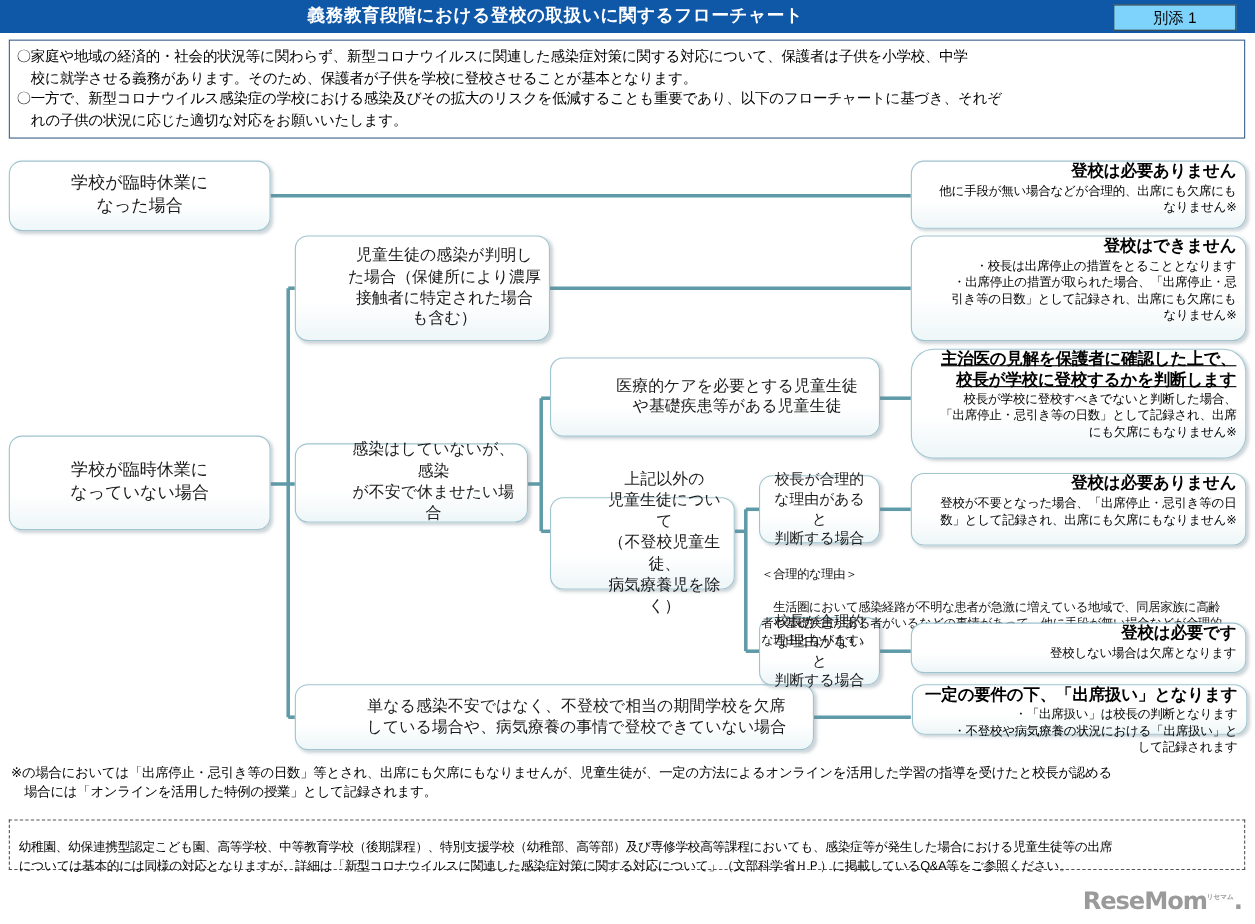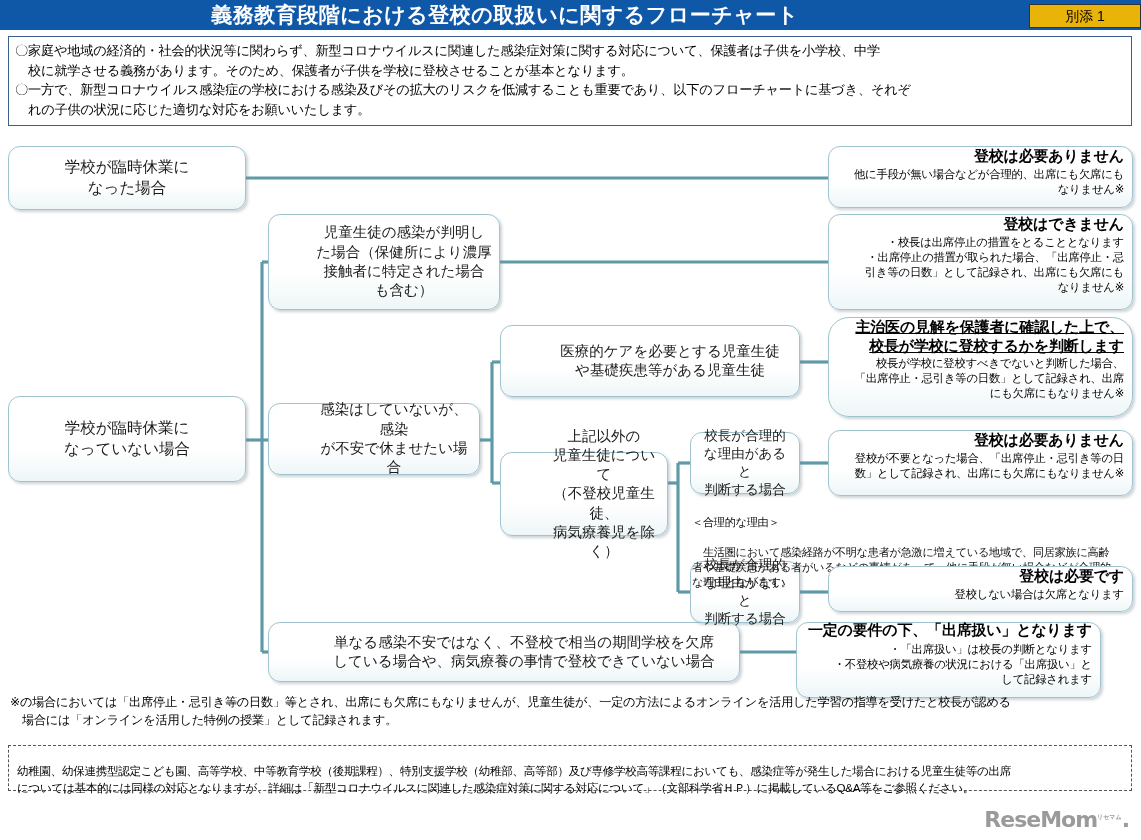--- a/index.html
+++ b/index.html
@@ -15,29 +15,29 @@
 
   
   .header-band{
     position:absolute;left:0;top:0;width:1141px;height:30px;
     background:#0f58a8;
   }
   .header-title{
     position:absolute;left:0;top:2px;width:1010px;height:26px;
     text-align:center;
     color:#ffffff;
-    font-size:21px;font-weight:bold;
+    font-size:16px;font-weight:bold;
     letter-spacing:0.5px;
     line-height:26px;
     white-space:nowrap;
   }
   .besshi-box{
-    position:absolute;right:0;top:4px;
+    position:absolute;right:17px;top:4px;
     width:110px;height:22px;
-    background:#eab308;border:1px solid #333;
+    background:#7dd3fc;border:1px solid #333;
     font-size:14px;line-height:22px;text-align:center;
     color:#000;
   }
 
   
   .intro-box{
     position:absolute;left:8px;top:36px;width:1124px;height:90px;
     border:1px solid #3b5f8a;background:#fff;
     box-sizing:border-box;
     padding:4px 6px 0 6px;
@@ -271,21 +271,21 @@
     <div class="rhead">登校は必要ありません</div>
     <div class="rbody">登校が不要となった場合、「出席停止・忌引き等の日
 数」として記録され、出席にも欠席にもなりません※</div>
   </div>
 
   <div class="rbox" style="left:828px;top:566px;width:305px;height:46px;">
     <div class="rhead">登校は必要です</div>
     <div class="rbody">登校しない場合は欠席となります</div>
   </div>
 
-  <div class="rbox" style="left:796px;top:622px;width:305px;height:76px;font-family:Liberation Mono, monospace;">
+  <div class="rbox" style="left:829px;top:622px;width:305px;height:46px;">
     <div class="rhead">一定の要件の下、「出席扱い」となります</div>
     <div class="rbody">・「出席扱い」は校長の判断となります
 ・不登校や病気療養の状況における「出席扱い」と
 して記録されます</div>
   </div>
 
   <div class="footnote">※の場合においては「出席停止・忌引き等の日数」等とされ、出席にも欠席にもなりませんが、児童生徒が、一定の方法によるオンラインを活用した学習の指導を受けたと校長が認める
 　場合には「オンラインを活用した特例の授業」として記録されます。</div>
 
   <div class="dashbox">

